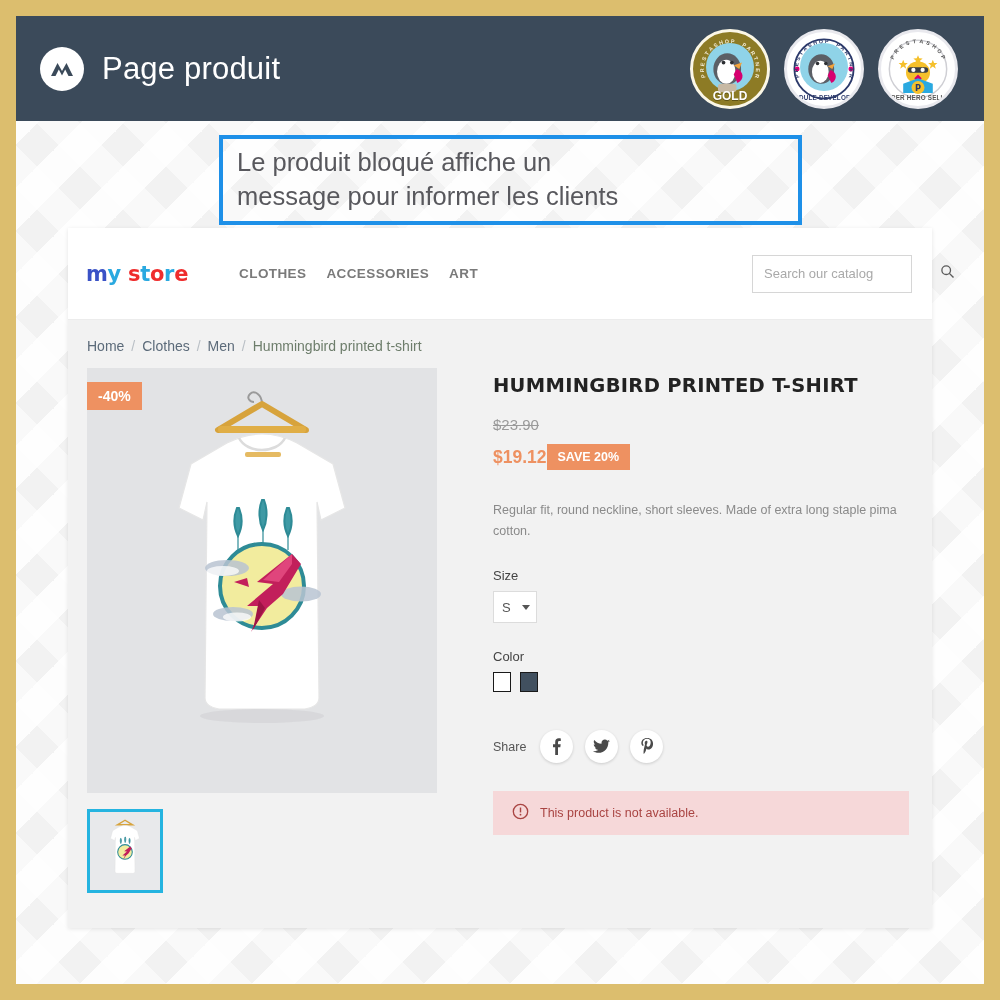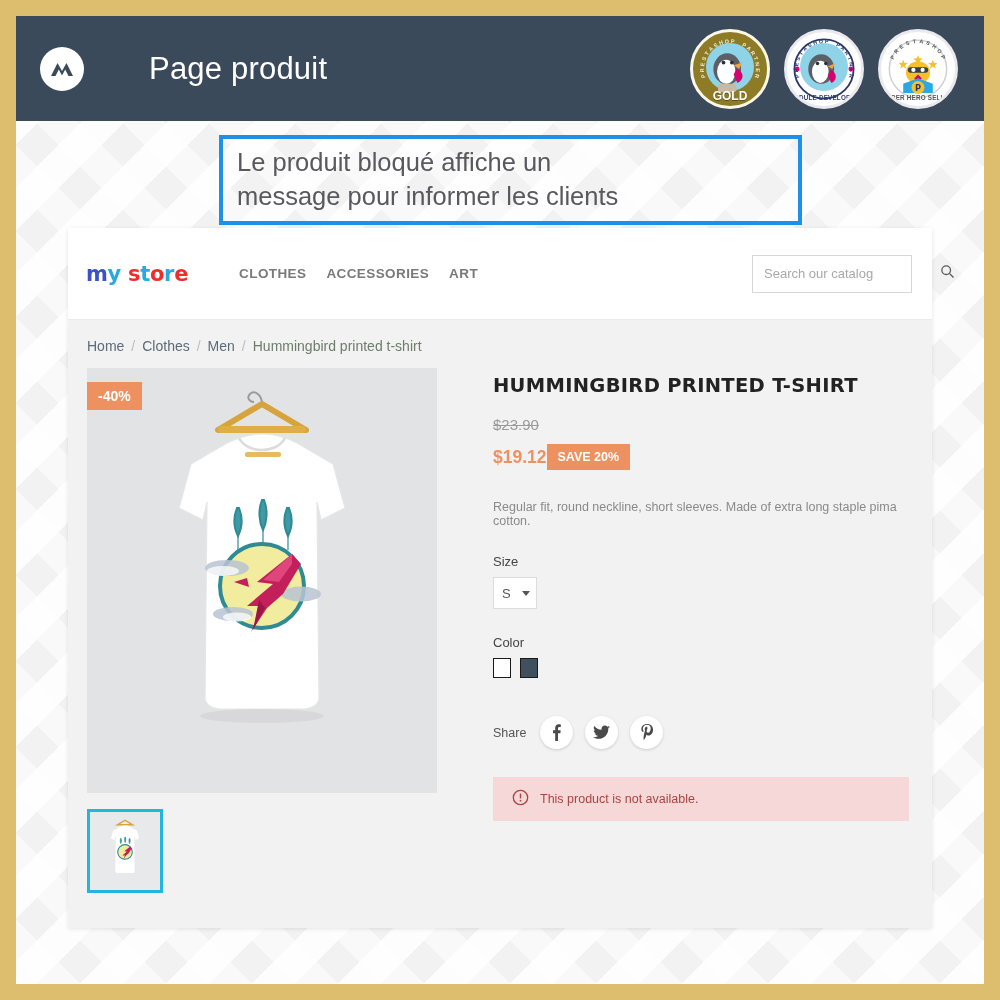--- a/index.html
+++ b/index.html
@@ -21,21 +21,21 @@
       linear-gradient(45deg,  rgba(255,255,255,.55) 25%, transparent 25%, transparent 50%, rgba(255,255,255,.55) 50%, rgba(255,255,255,.55) 75%, transparent 75%);
     background-size: 86px 86px, 86px 86px;
     overflow: hidden;
   }
 
   
   #appbar {
     position: absolute; left: 0; top: 0;
     width: 968px; height: 105px;
     background: #3b4a5a;
-    display: flex; align-items: center; gap: 47px;
+    display: flex; align-items: center;
   }
   #brand-mark {
     width: 44px; height: 44px; border-radius: 50%;
     background: #ffffff; margin-left: 24px;
     display: flex; align-items: center; justify-content: center;
     flex: 0 0 auto;
   }
   #brand-mark svg { display: block; }
   #appbar-title {
     color: #ffffff; font-size: 31px; margin-left: 18px;
@@ -163,21 +163,21 @@
     margin-top: 19px; font-size: 15px; color: #9a9a9a;
     text-decoration: line-through;
   }
   #price-row { margin-top: 11px; display: flex; align-items: center; gap: 0; }
   #price-now { font-size: 17.5px; font-weight: bold; color: #ee9161; }
   #save-badge {
     background: #ee9161; color: #fff; font-size: 12.5px; font-weight: bold;
     padding: 6px 11px;
   }
   #short-desc {
-    margin-top: 30px; font-size: 12.5px; color: #8a8a8a; line-height: 14px;
+    margin-top: 30px; font-size: 12.5px; color: #8a8a8a; line-height: 21px;
   }
   .field-label {
     font-size: 13px; color: #444; margin-top: 26px; margin-bottom: 8px;
   }
   #size-select {
     width: 44px; height: 32px; background: #fff; border: 1px solid #dcdcdc;
     display: flex; align-items: center; justify-content: space-between;
     padding: 0 6px 0 8px; font-size: 13px; color: #555;
   }
   .caret {

